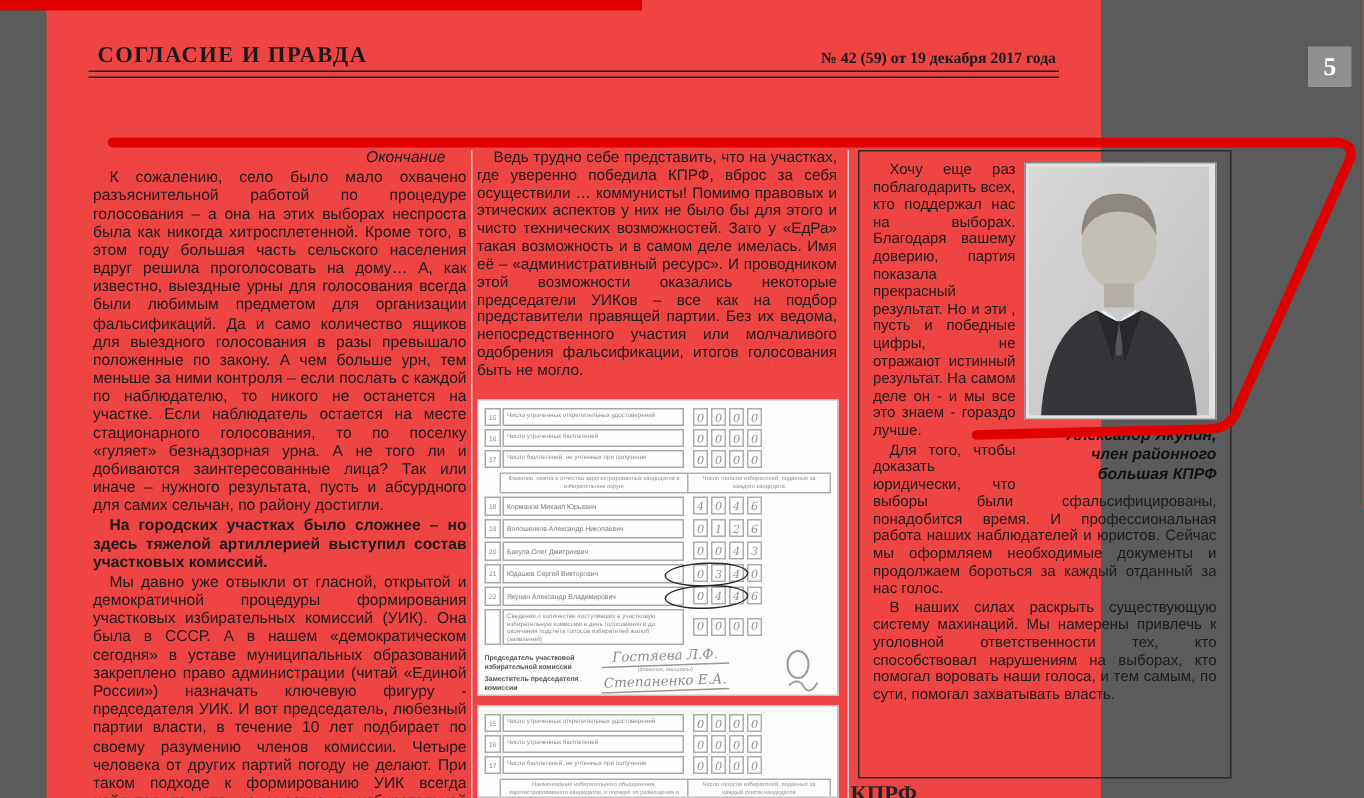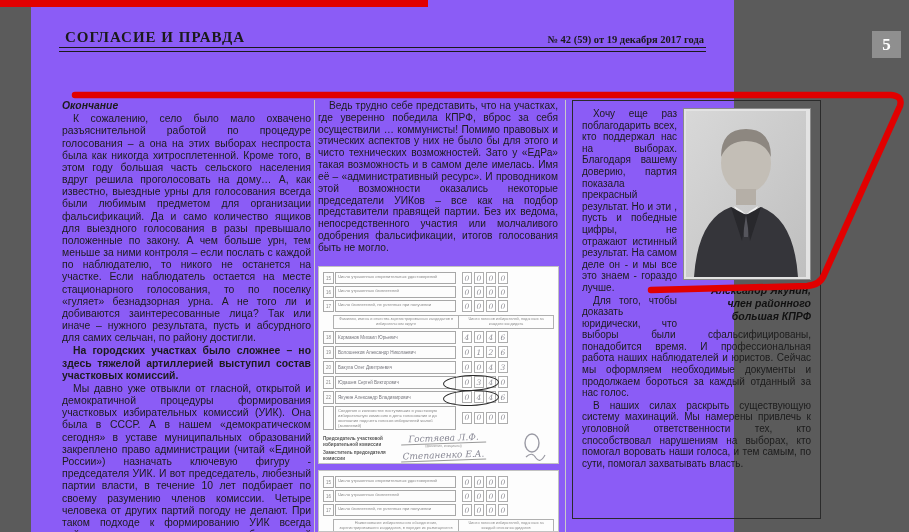--- a/index.html
+++ b/index.html
@@ -1,18 +1,18 @@
 <!DOCTYPE html>
 <html><head>
 <meta charset="utf-8">
 <style>
   html,body{margin:0;padding:0;}
   body{width:909px;height:532px;background:#5b5b5b;position:relative;overflow:hidden;
        font-family:"Liberation Sans",sans-serif;}
-  .page{position:absolute;left:31px;top:0;width:703px;height:532px;background:#8b5cf6;}
+  .page{position:absolute;left:31px;top:0;width:703px;height:532px;background:#ef4444;}
   .red-stripe{position:absolute;left:-31px;top:0;width:428px;height:7px;background:#e10000;}
   .masthead{position:absolute;left:34px;top:29px;font-family:"Liberation Serif",serif;
             font-weight:bold;font-size:15px;letter-spacing:1px;color:#1a1a1a;}
   .section-title{position:absolute;left:0;right:0;top:25px;text-align:center;
             font-family:"Liberation Serif",serif;font-weight:bold;font-size:20px;color:#111;}
   .issue-info{position:absolute;right:30px;top:34px;font-family:"Liberation Serif",serif;
             font-weight:bold;font-size:10.5px;color:#1a1a1a;}
   .double-rule{position:absolute;left:28px;right:28px;top:47px;height:3px;
             border-top:1.5px solid #1a1a1a;border-bottom:1px solid #1a1a1a;}
   .headline{position:absolute;left:14px;right:14px;top:52px;text-align:center;
@@ -20,21 +20,21 @@
             line-height:1;color:#0d0d0d;letter-spacing:0.5px;white-space:nowrap;}
   .page-badge{position:absolute;left:872px;top:31px;width:29px;height:27px;background:#8f8f8f;
             color:#fff;font-family:"Liberation Serif",serif;font-weight:bold;font-size:17px;
             display:flex;align-items:center;justify-content:center;}
   .col{position:absolute;overflow:hidden;text-align:justify;color:#1c1c1c;}
   .col1{left:31px;top:100px;width:249px;height:432px;font-size:10.4px;line-height:1.17;}
   .col2text{left:287px;top:100px;width:240px;height:166px;font-size:10.2px;line-height:1.16;}
   .v-divider{position:absolute;width:1px;background:#c9c9c9;top:100px;height:432px;}
   .bp{margin:0 0 1px 0;text-indent:11px;}
   .bp.ni{text-indent:0;}
-  .bp.ar{text-align:left;margin-right:14px;text-indent:0;font-weight:bold;}
+  .bp.ar{text-align:right;margin-right:14px;text-indent:0;}
   .b{font-weight:bold;} .i{font-style:italic;}
   
   .quote-box{position:absolute;left:541px;top:100px;width:249px;height:419px;
              border:1.5px solid #2b2b2b;padding:7px 9px;box-sizing:border-box;
              overflow:hidden;text-align:justify;font-size:10px;line-height:1.16;color:#1c1c1c;}
   .photo-wrap{float:right;width:128px;margin:0 0 3px 6px;}
   .photo-frame{border:1px solid #8a8a8a;background:#e3e3e3;padding:2px;}
   .photo-frame svg{display:block;}
   .photo-caption{margin-top:4px;text-align:right;font-weight:bold;font-style:italic;
              font-size:10.5px;line-height:1.25;color:#111;}
@@ -277,19 +277,20 @@
         <span>Александр Якунин,</span><br>
         <span>член районного</span><br>
         <span>большая КПРФ</span>
       </div>
     </div>
   <p class="bp"><span>Хочу еще раз поблагодарить всех, кто поддержал нас на выборах. Благодаря вашему доверию, партия показала прекрасный результат. Но и эти , пусть и победные цифры, не отражают истинный результат. На самом деле он - и мы все это знаем - гораздо лучше.</span></p>
       <p class="bp"><span>Для того, чтобы доказать юридически, что выборы были сфальсифицированы, понадобится время. И профессиональная работа наших наблюдателей и юристов. Сейчас мы оформляем необходимые документы и продолжаем бороться за каждый отданный за нас голос.</span></p>
       <p class="bp"><span>В наших силах раскрыть существующую систему махинаций. Мы намерены привлечь к уголовной ответственности тех, кто способствовал нарушениям на выборах, кто помогал воровать наши голоса, и тем самым, по сути, помогал захватывать власть.</span></p>
     </div>
 
+  <div class="fragment">КПРФ</div>
 </div>
 
 <div class="page-badge">5</div>
 
 <svg class="annotation-svg" width="909" height="532">
   <path d="M75,95 L891,95 Q903,96 900,106 L824,275 Q820,285 807,286 L651,290" fill="none" stroke="#e10000" stroke-width="6.5" stroke-linecap="round" stroke-linejoin="round"></path>
 </svg>
 
 </body></html>

